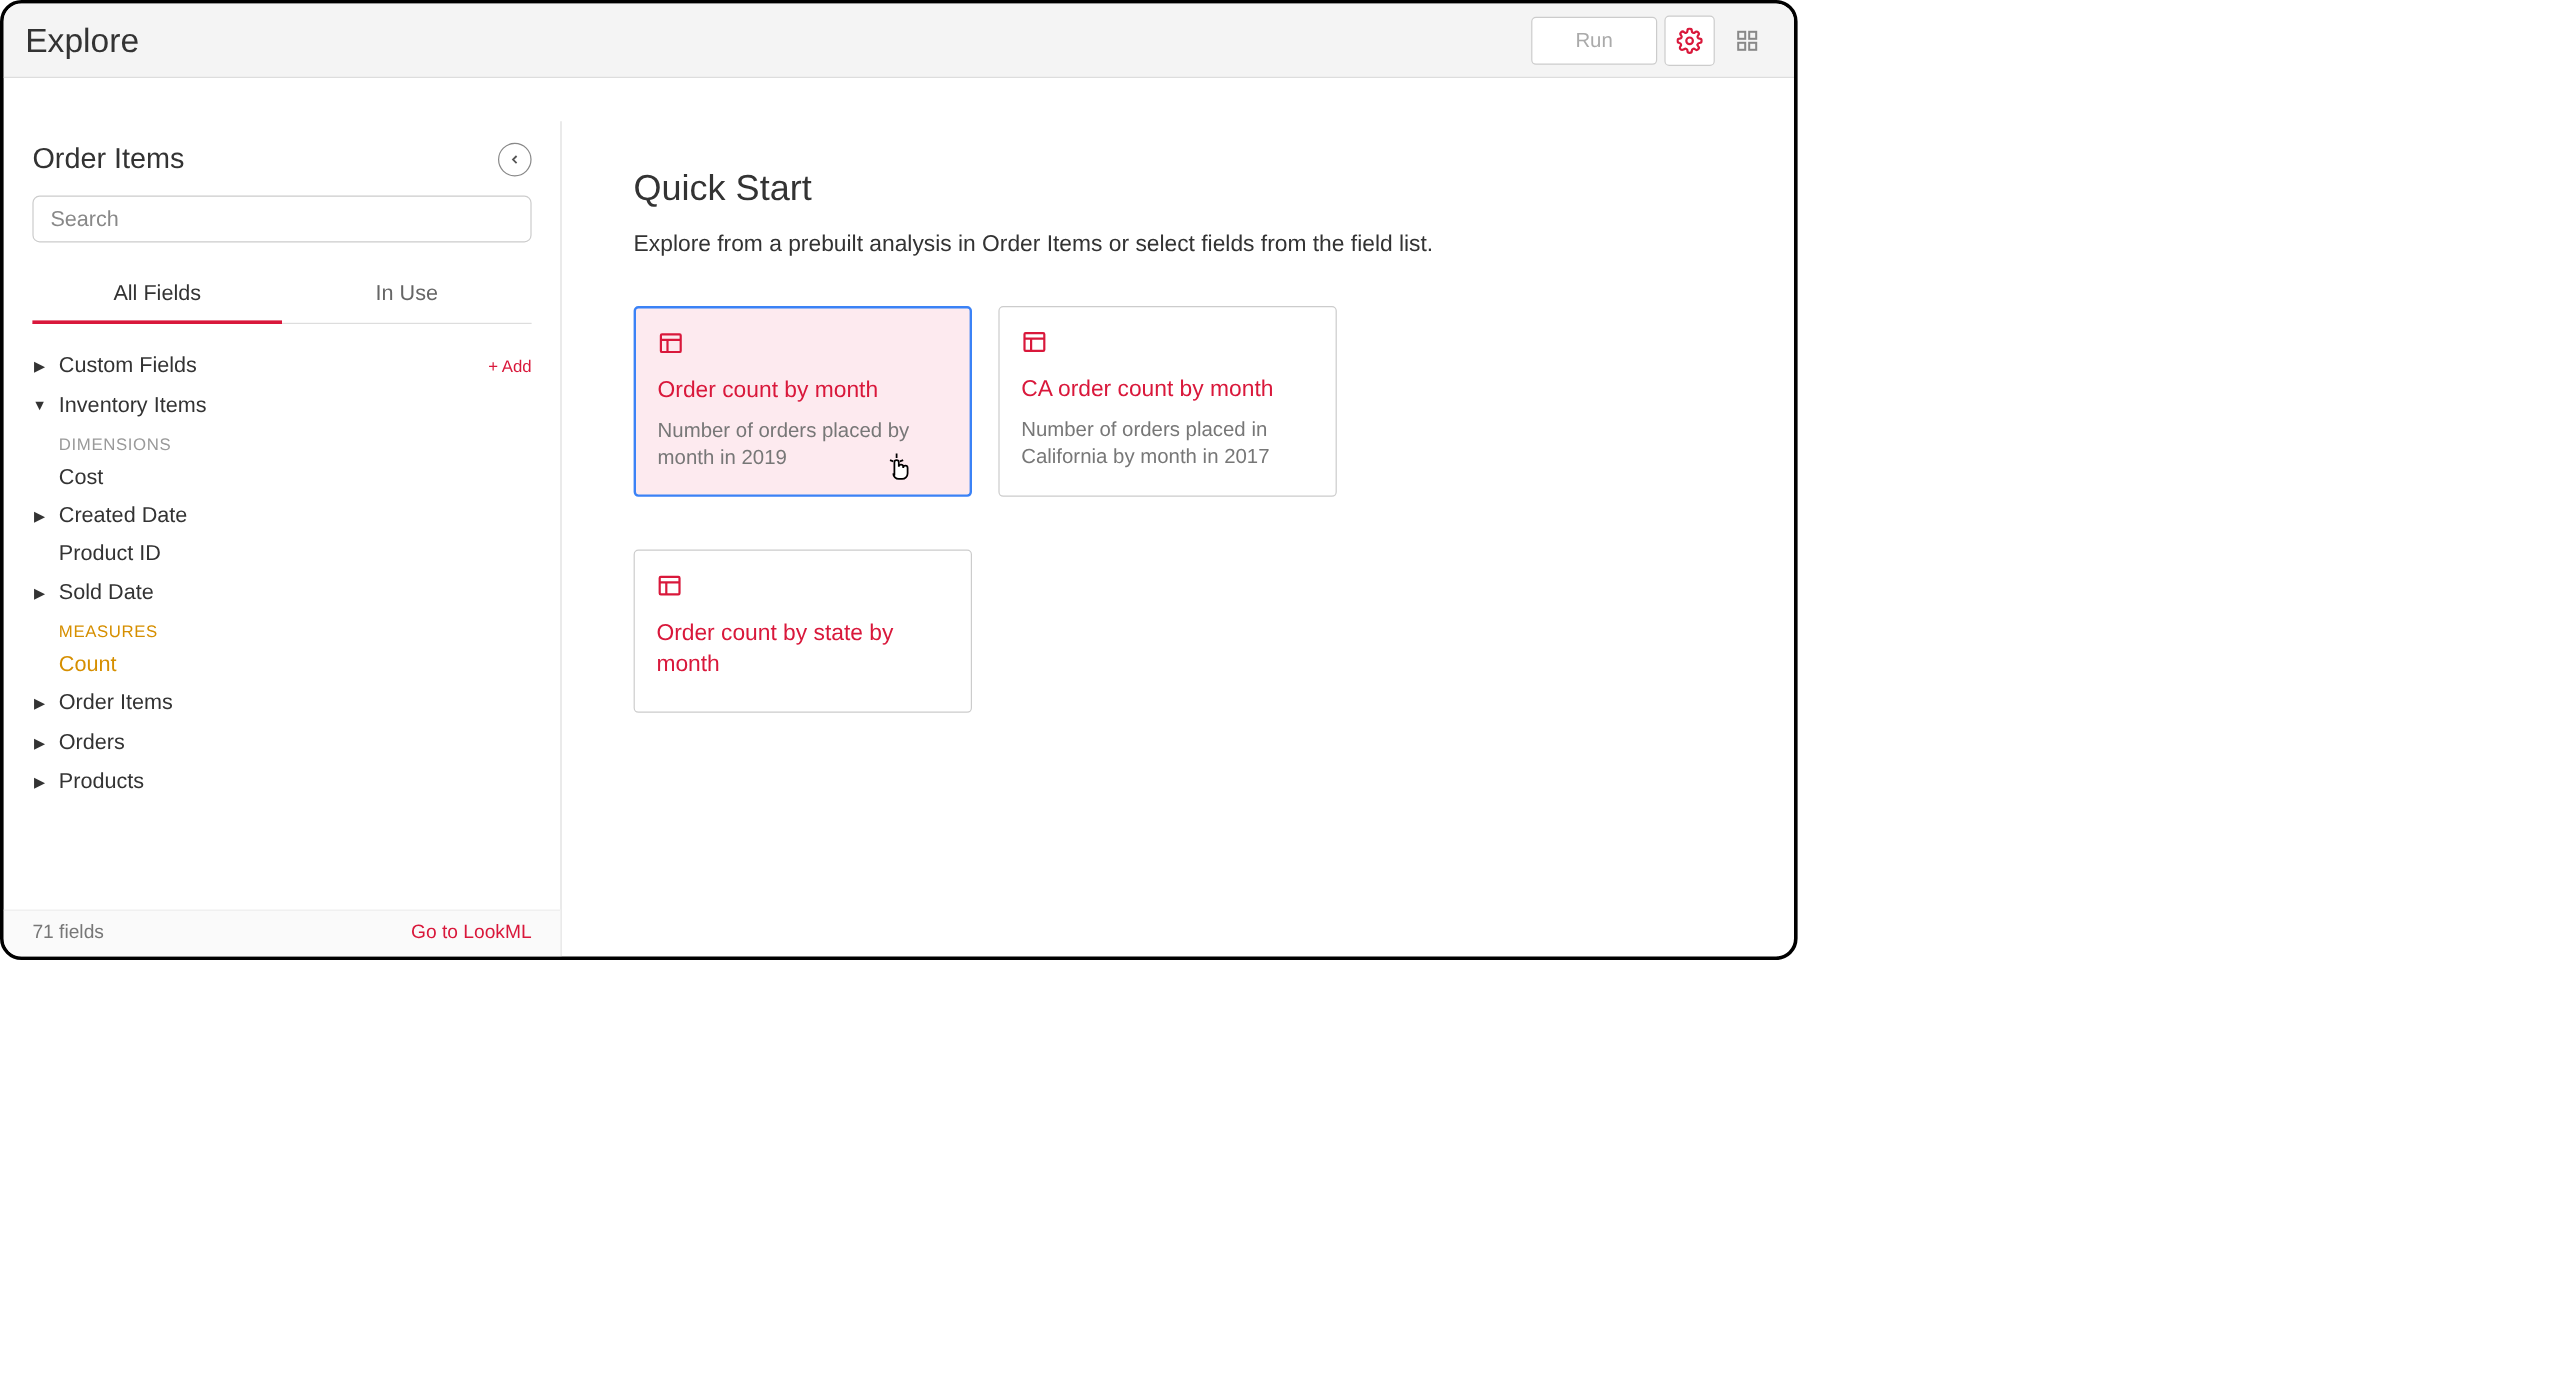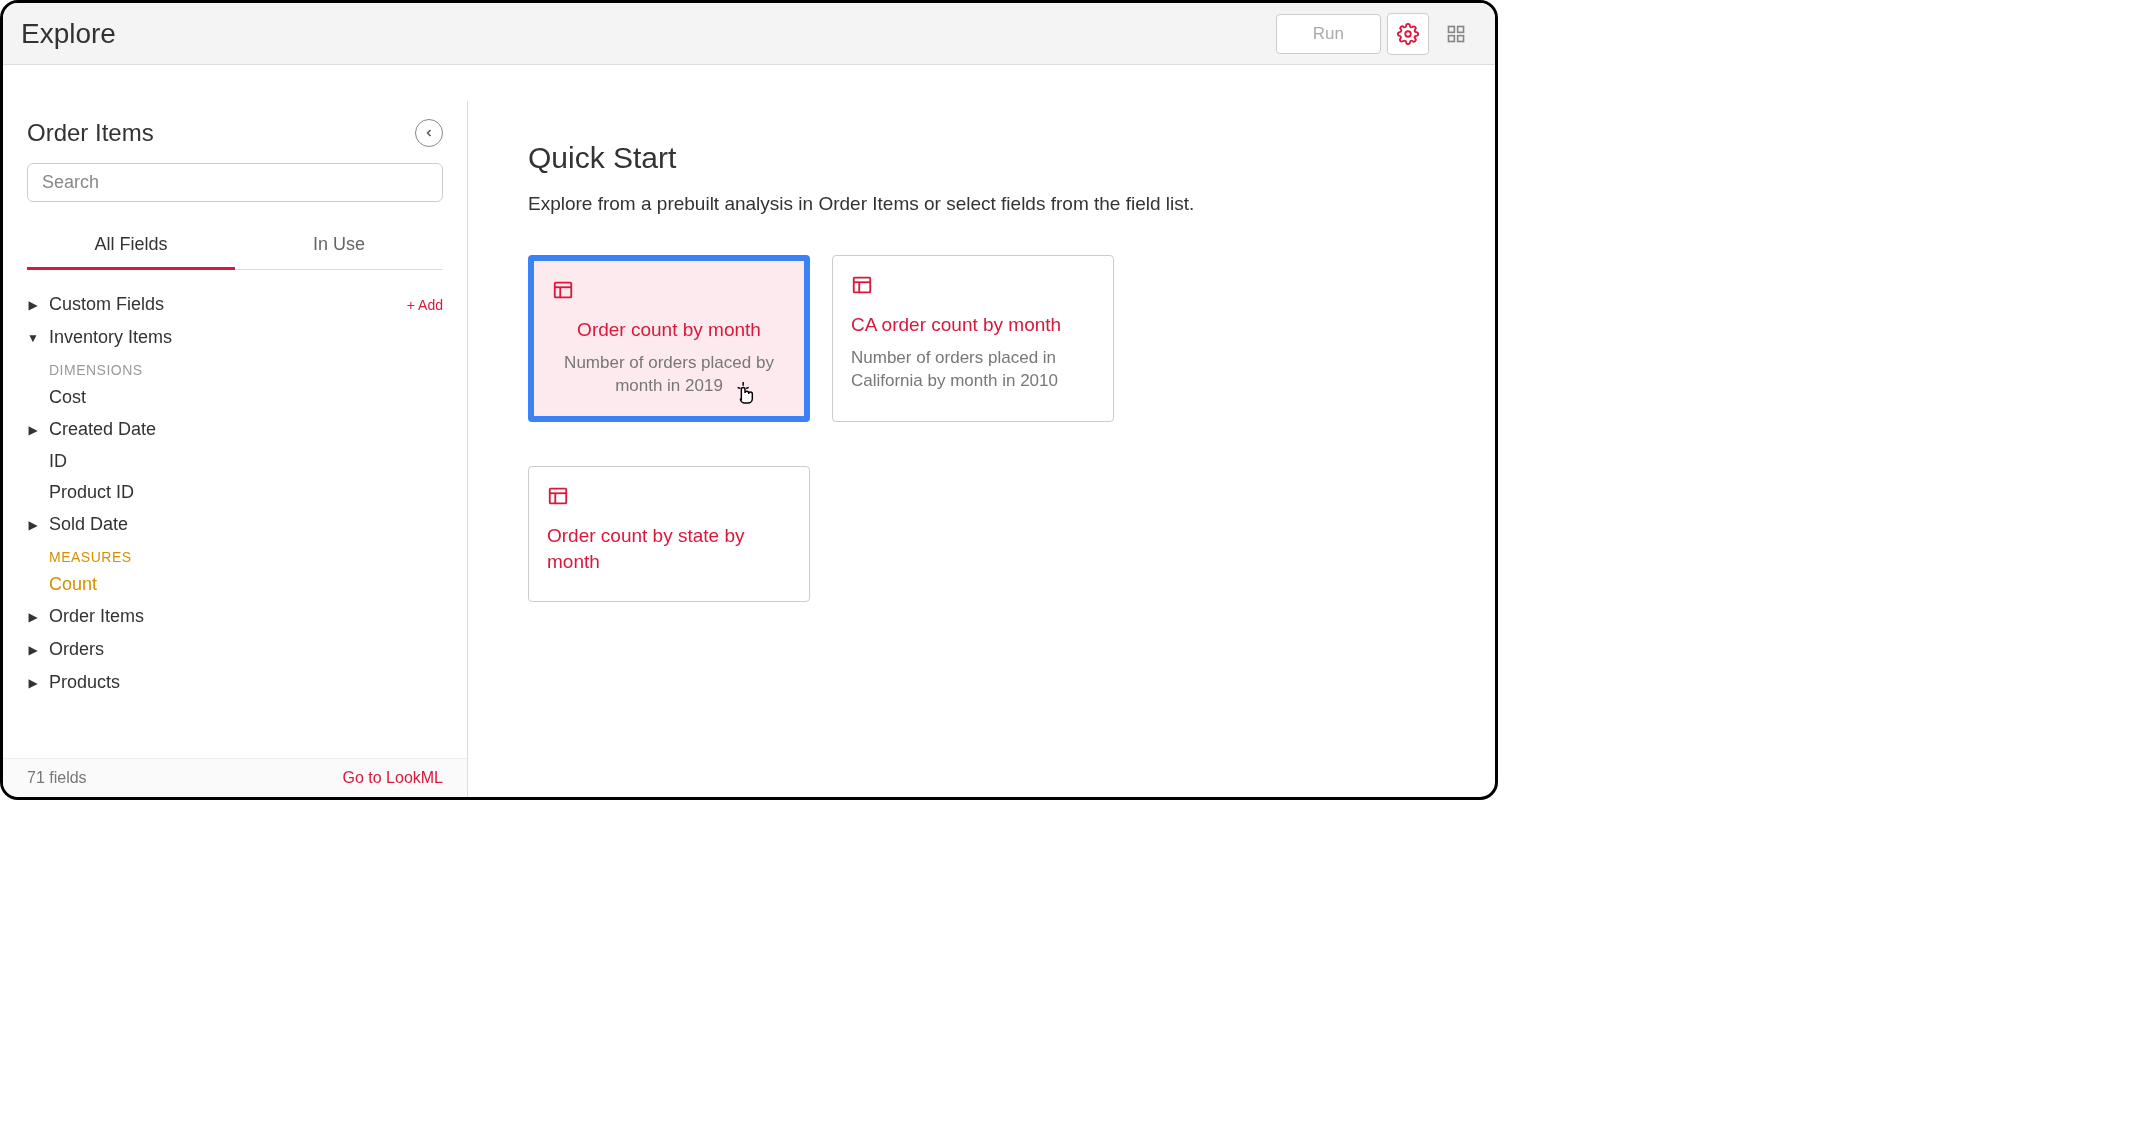--- a/index.html
+++ b/index.html
@@ -112,21 +112,21 @@
 .cards { display: flex; flex-wrap: wrap; gap: 22px; }
 .card {
   width: 282px;
   border: 1px solid #ccc;
   border-radius: 4px;
   padding: 18px;
   background: #fff;
   cursor: pointer;
   position: relative;
 }
-.card.active { border: 6px solid #3b82f6; background: #fdeaef; text-align: center; }
+.card.active { border: 2px solid #3b82f6; background: #fdeaef; }
 .card-icon { color: #d9183b; margin-bottom: 16px; }
 .card-title { color: #d9183b; font-size: 19px; margin-bottom: 8px; line-height:1.35; }
 .card-desc { color: #777; font-size: 17px; line-height: 1.4; }
 .cursor-overlay { position:absolute; right:48px; bottom:10px; pointer-events:none; }
 svg { display:block; }
 </style>
 </head>
 <body>
 
 <div class="app">
@@ -197,21 +197,20 @@
           </div>
 
           <div class="section-label">DIMENSIONS</div>
           <div class="leaf">Cost</div>
           <div class="tree-row">
             <span class="tree-left">
                 <span class="caret">▶</span>
                 <span>Created Date</span>
               </span>
           </div>
-          <div class="leaf">ID</div>
           <div class="leaf">Product ID</div>
           <div class="tree-row">
             <span class="tree-left">
                 <span class="caret">▶</span>
                 <span>Sold Date</span>
               </span>
           </div>
 
           <div class="section-label measures">MEASURES</div>
           <div class="leaf measure">Count</div>
@@ -272,21 +271,21 @@
 
         <div class="card">
           <div class="card-icon">
             <svg width="22" height="22" viewBox="0 0 24 24" fill="none" stroke="#d9183b" stroke-width="2">
                 <rect x="3" y="4" width="18" height="16" rx="1"></rect>
                 <line x1="3" y1="9" x2="21" y2="9"></line>
                 <line x1="9" y1="9" x2="9" y2="20"></line>
               </svg>
           </div>
           <div class="card-title">CA order count by month</div>
-          <div class="card-desc">Number of orders placed in California by month in 2010</div>
+          <div class="card-desc">Number of orders placed in California by month in 2017</div>
         </div>
 
         <div style="flex-basis:100%; height:0;"></div>
 
         <div class="card">
           <div class="card-icon">
             <svg width="22" height="22" viewBox="0 0 24 24" fill="none" stroke="#d9183b" stroke-width="2">
                 <rect x="3" y="4" width="18" height="16" rx="1"></rect>
                 <line x1="3" y1="9" x2="21" y2="9"></line>
                 <line x1="9" y1="9" x2="9" y2="20"></line>

